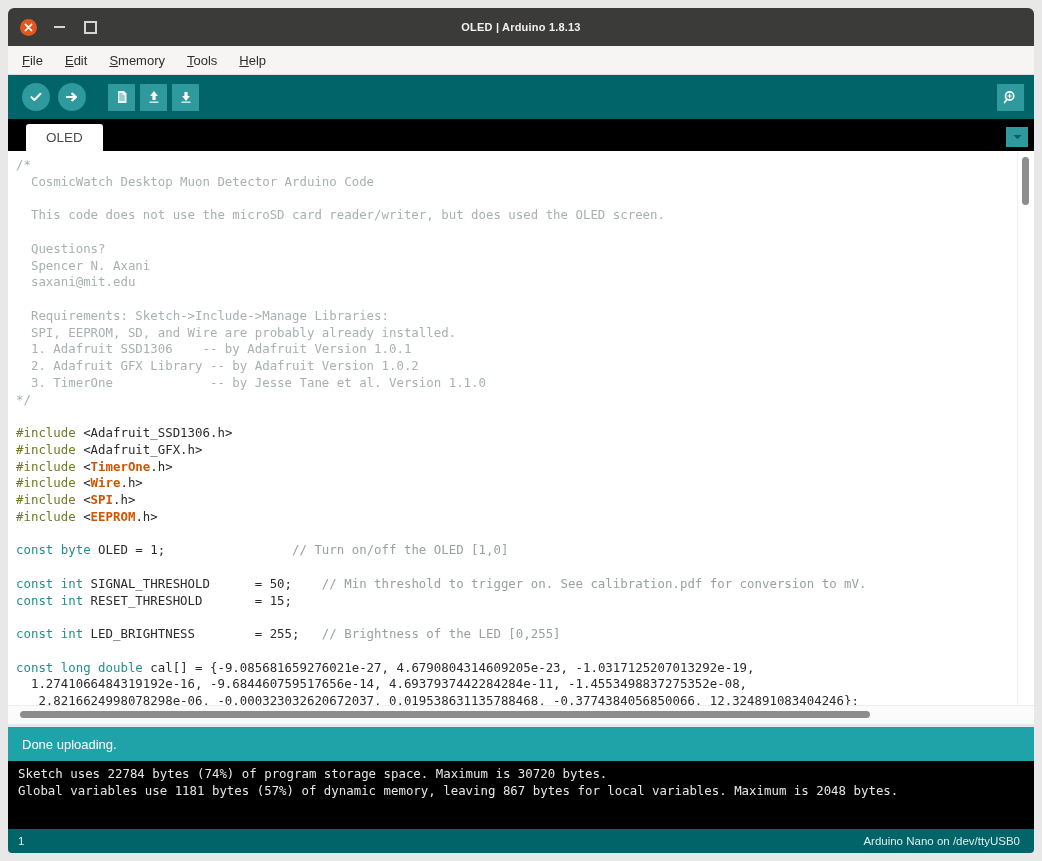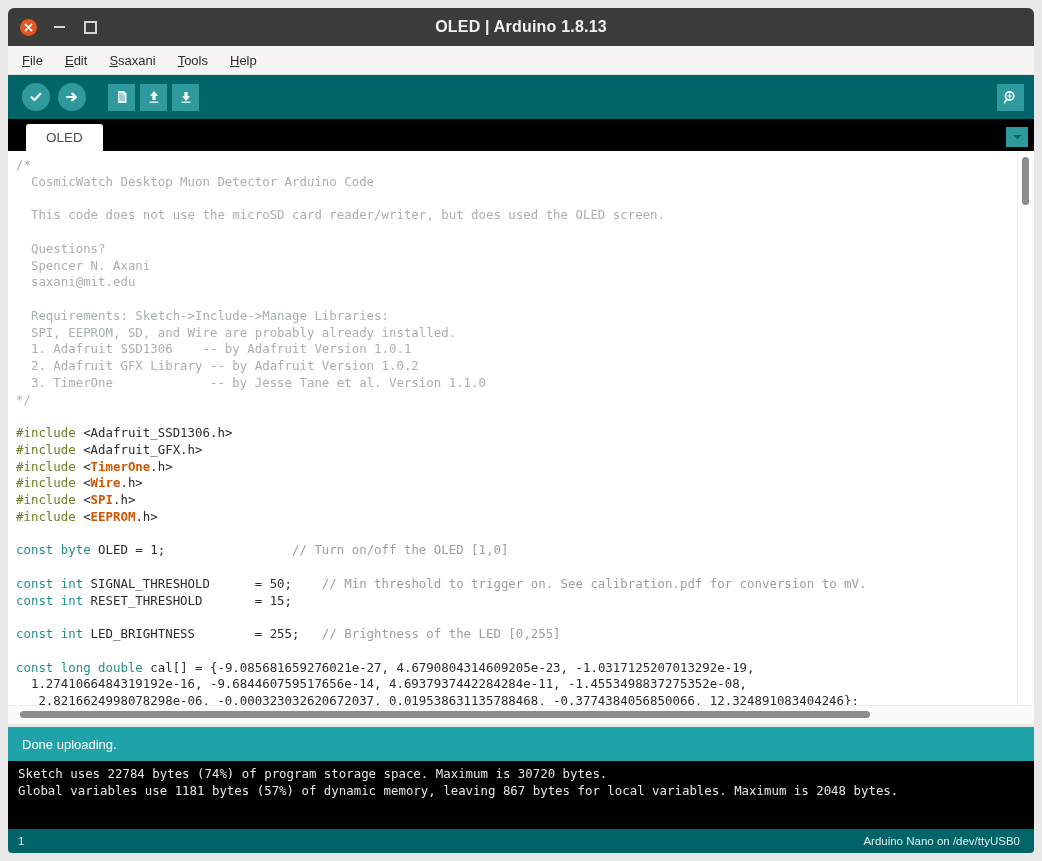--- a/index.html
+++ b/index.html
@@ -58,21 +58,21 @@
     width: 11px; height: 2px; background: #d6d4d2;
   }
   .btn-max .sq {
     width: 9px; height: 9px; border: 2px solid #d6d4d2;
   }
   .window-title {
     position: absolute;
     left: 0; right: 0;
     text-align: center;
     color: #f2f1f0;
-    font-size: 16px;
+    font-size: 11px;
     font-weight: bold;
     letter-spacing: 0.2px;
     pointer-events: none;
   }
 
   
   .menubar {
     height: 28px;
     min-height: 28px;
     background: #f6f5f4;
@@ -288,21 +288,21 @@
       <div class="btn-max">
         <div class="sq"></div>
       </div>
     </div>
     <div class="window-title">OLED | Arduino 1.8.13</div>
   </div>
 
   <div class="menubar">
     <div class="menu-item"><span class="u">F</span><span>ile</span></div>
     <div class="menu-item"><span class="u">E</span><span>dit</span></div>
-    <div class="menu-item"><span class="u">S</span><span>saxani</span></div>
+    <div class="menu-item"><span class="u">S</span><span>memory</span></div>
     <div class="menu-item"><span class="u">T</span><span>ools</span></div>
     <div class="menu-item"><span class="u">H</span><span>elp</span></div>
   </div>
 
   <div class="toolbar">
     <div class="tb-round">
       <svg width="16" height="16" viewBox="0 0 16 16">
         <path d="M3.5 8.2 L6.4 11 L12.4 4.8" stroke="#ffffff" stroke-width="2.1" fill="none" stroke-linecap="round" stroke-linejoin="round"></path>
       </svg>
     </div>

